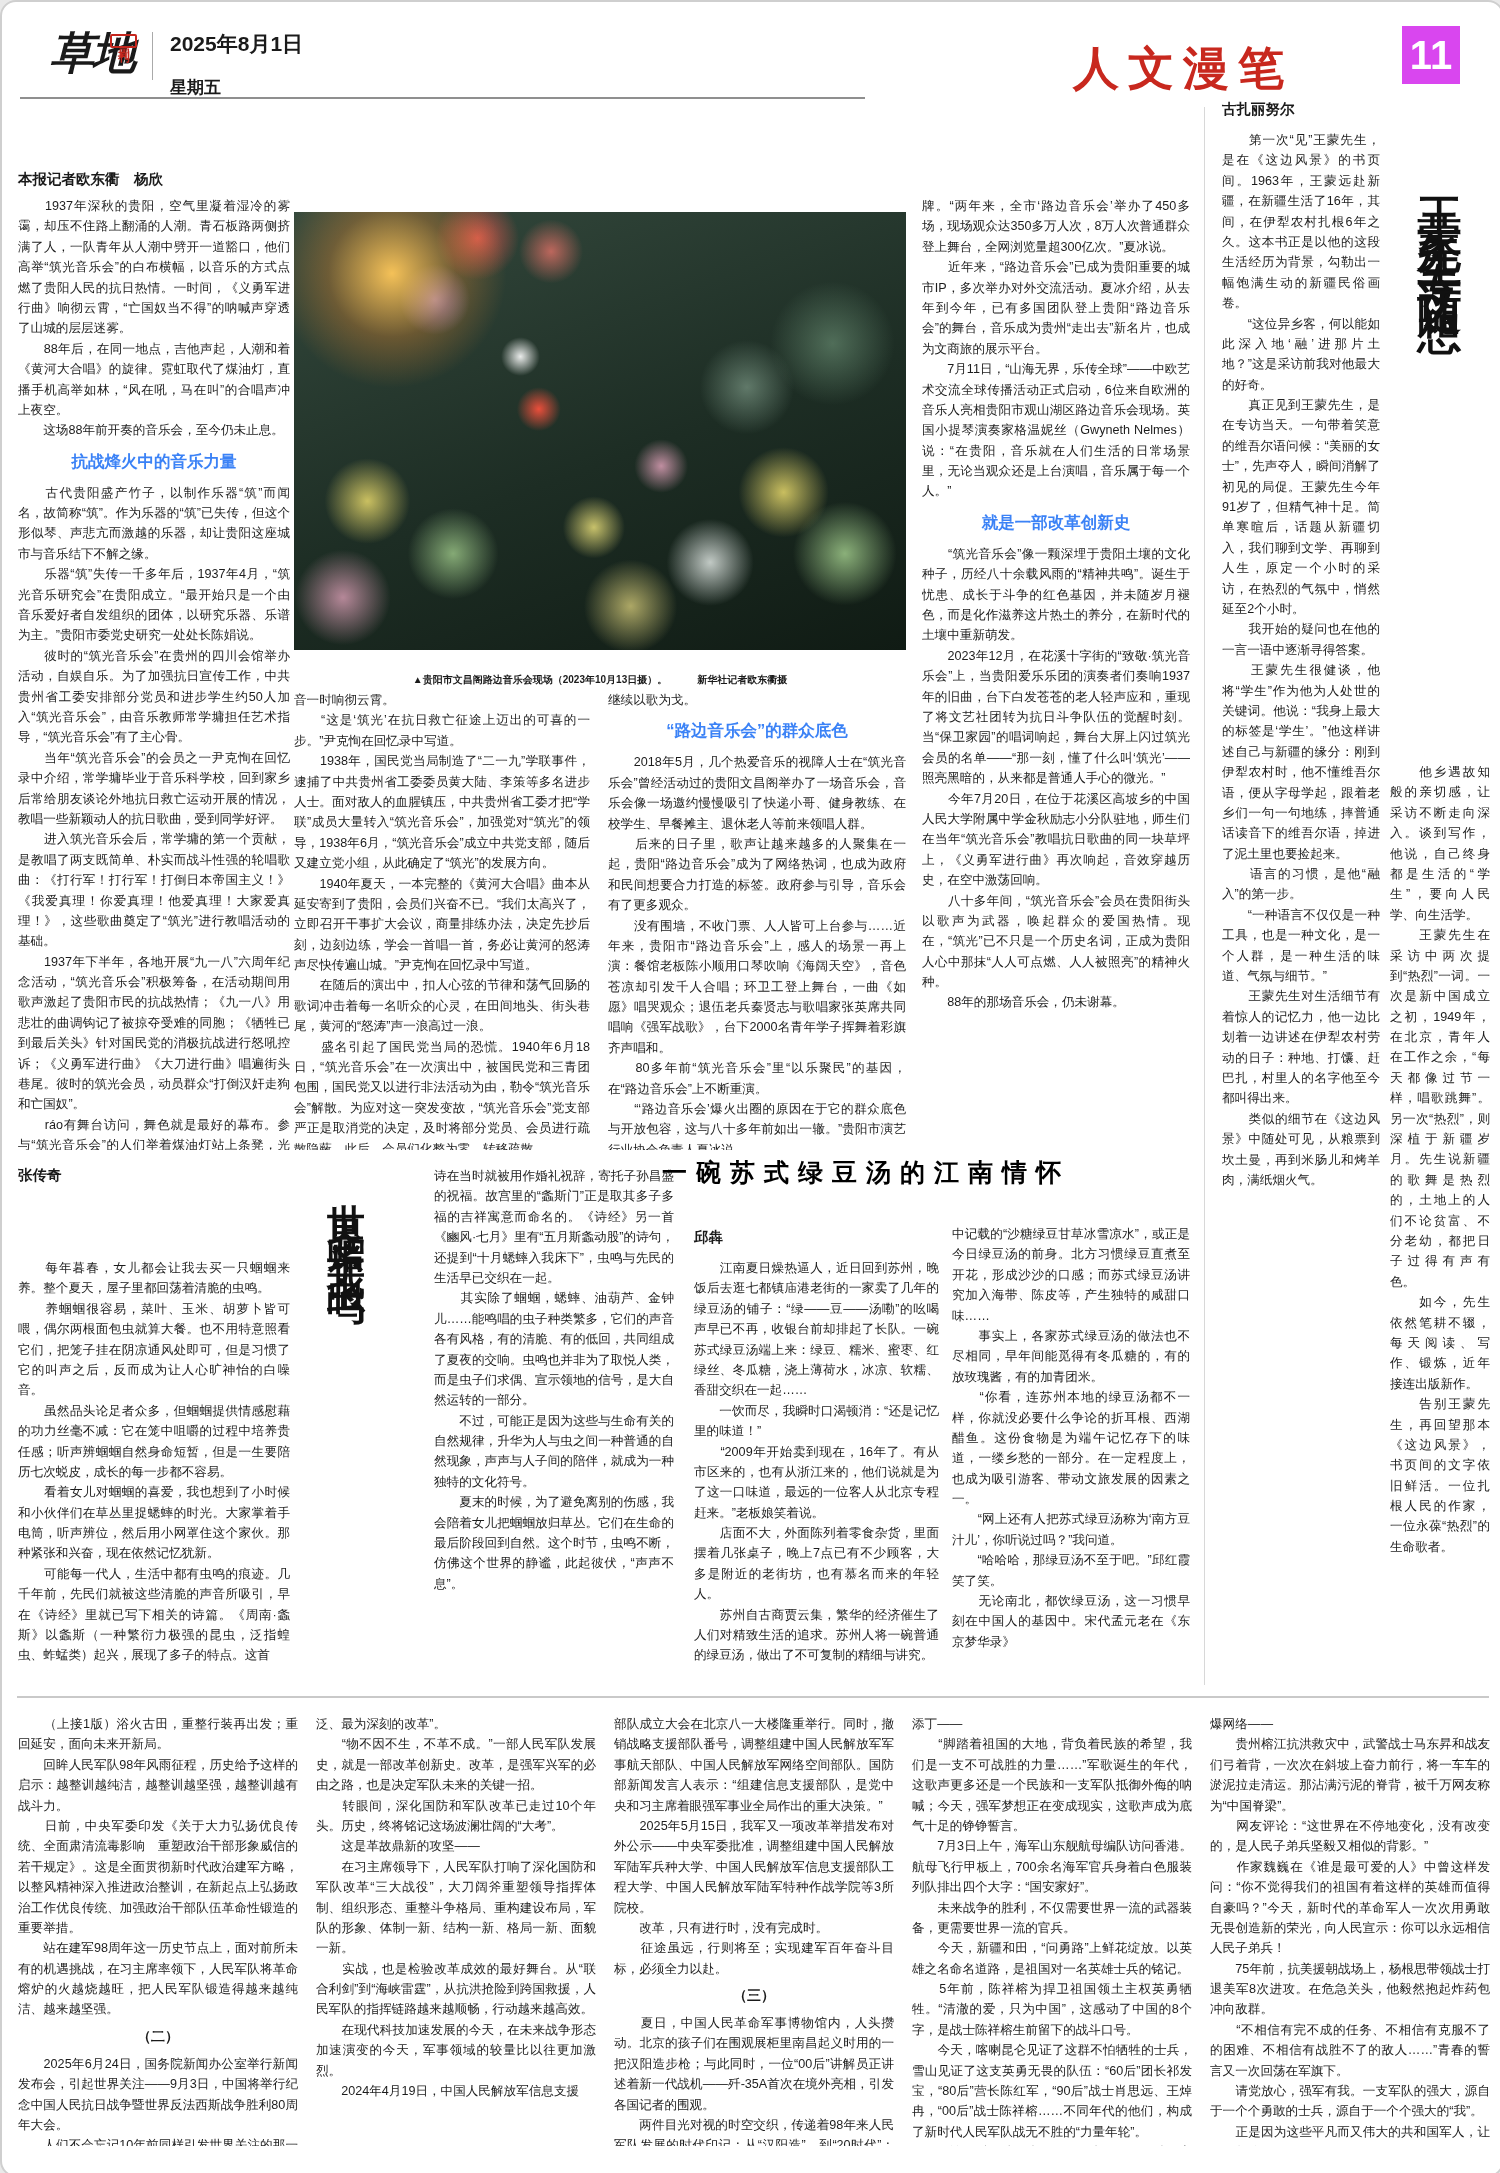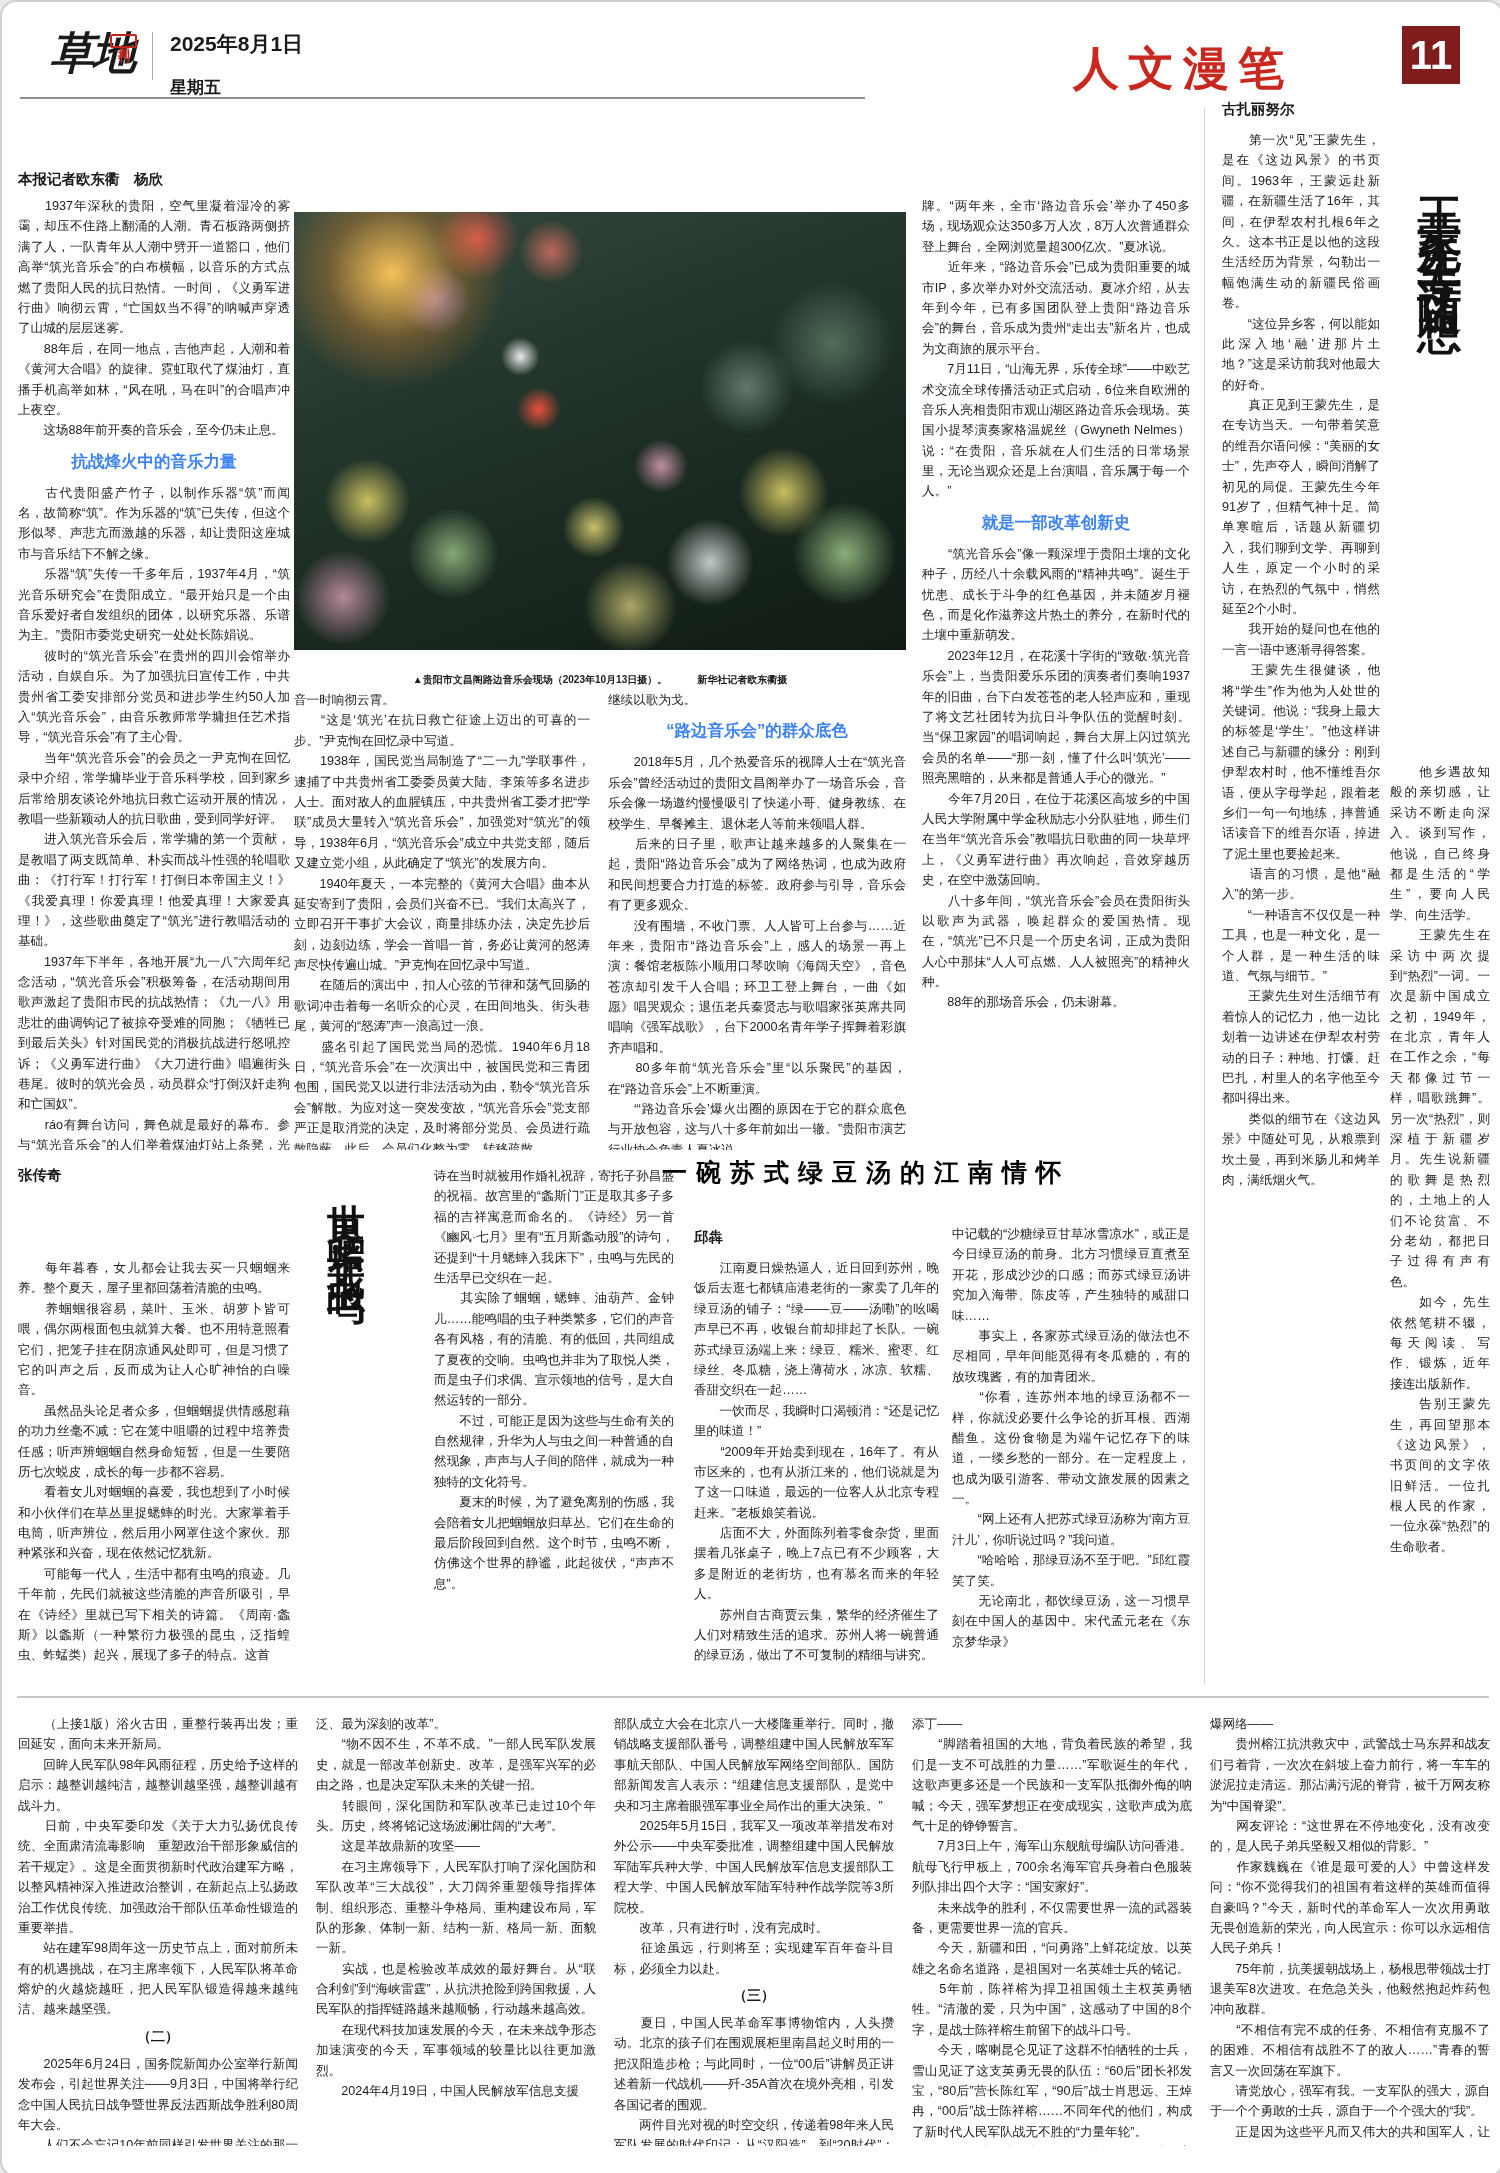--- a/index.html
+++ b/index.html
@@ -15,21 +15,21 @@
   .logo{font-size:44px;font-weight:bold;font-style:italic;font-family:"Liberation Serif",serif;
         transform:rotate(-6deg);letter-spacing:-2px;}
   .badge{border:2px solid #c4261d;color:#c4261d;font-size:12px;font-weight:bold;
          padding:3px 3px;writing-mode:vertical-rl;letter-spacing:2px;border-radius:2px;}
   .hdr-divider{width:1px;height:48px;background:#aaa;}
   .hdr-date{font-size:21px;font-weight:bold;line-height:1.35;}
   .hdr-week{font-size:17px;font-weight:bold;margin-top:14px;}
   .hdr-rule{height:2px;background:#8f8f8f;}
   .section-title{font-size:46px;font-weight:bold;color:#c8281e;letter-spacing:9px;
                  font-family:"Liberation Serif",serif;}
-  .pageno{width:58px;height:58px;background:#7f1d1d;color:#fff;font-size:40px;font-weight:bold;
+  .pageno{width:58px;height:58px;background:#d946ef;color:#fff;font-size:40px;font-weight:bold;
           display:flex;align-items:center;justify-content:center;}
   .author{font-size:14.5px;font-weight:bold;}
   
   .headline{font-size:57px;font-weight:bold;color:#1878b4;letter-spacing:9px;text-align:center;
             font-family:"Liberation Serif",serif;}
   .byline{font-size:14.5px;font-weight:bold;}
   .caption{font-size:10px;font-weight:bold;text-align:center;margin-top:16px;}
   .photo{background:
      radial-gradient(circle at 16% 14%, rgba(255,200,90,.95), rgba(255,150,50,.30) 10%, transparent 18%),
      radial-gradient(circle at 30% 6%, rgba(235,90,80,.85), transparent 7%),

